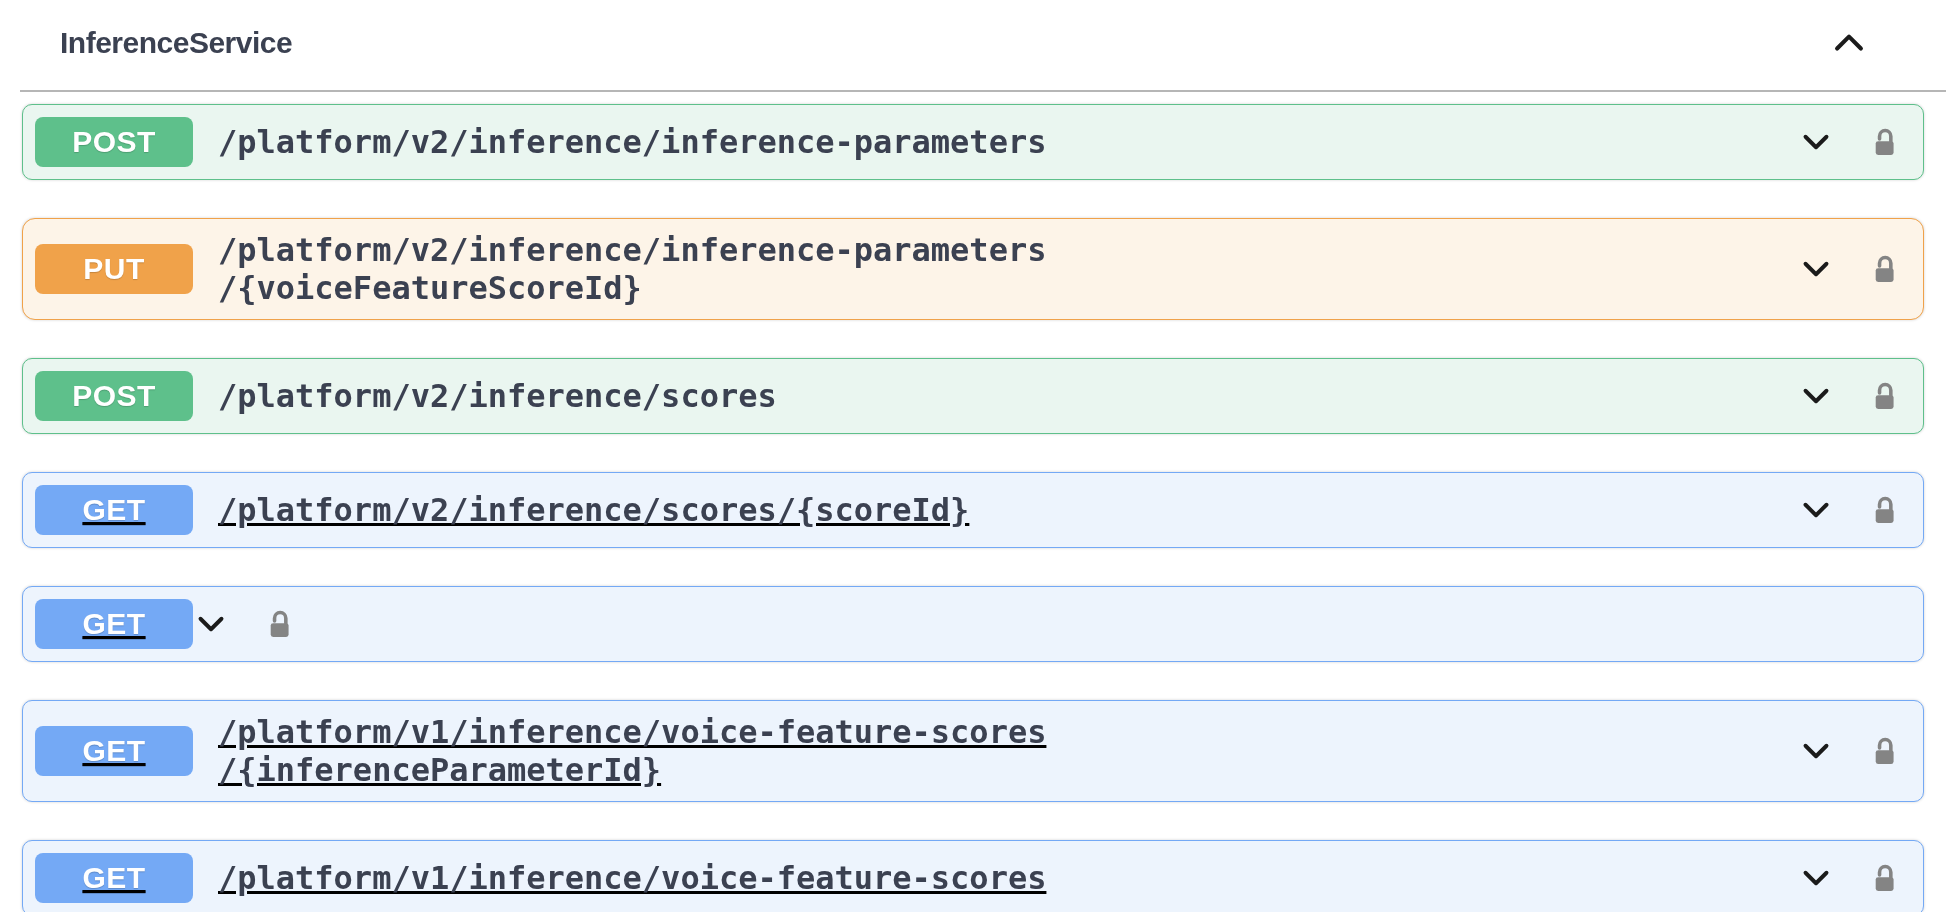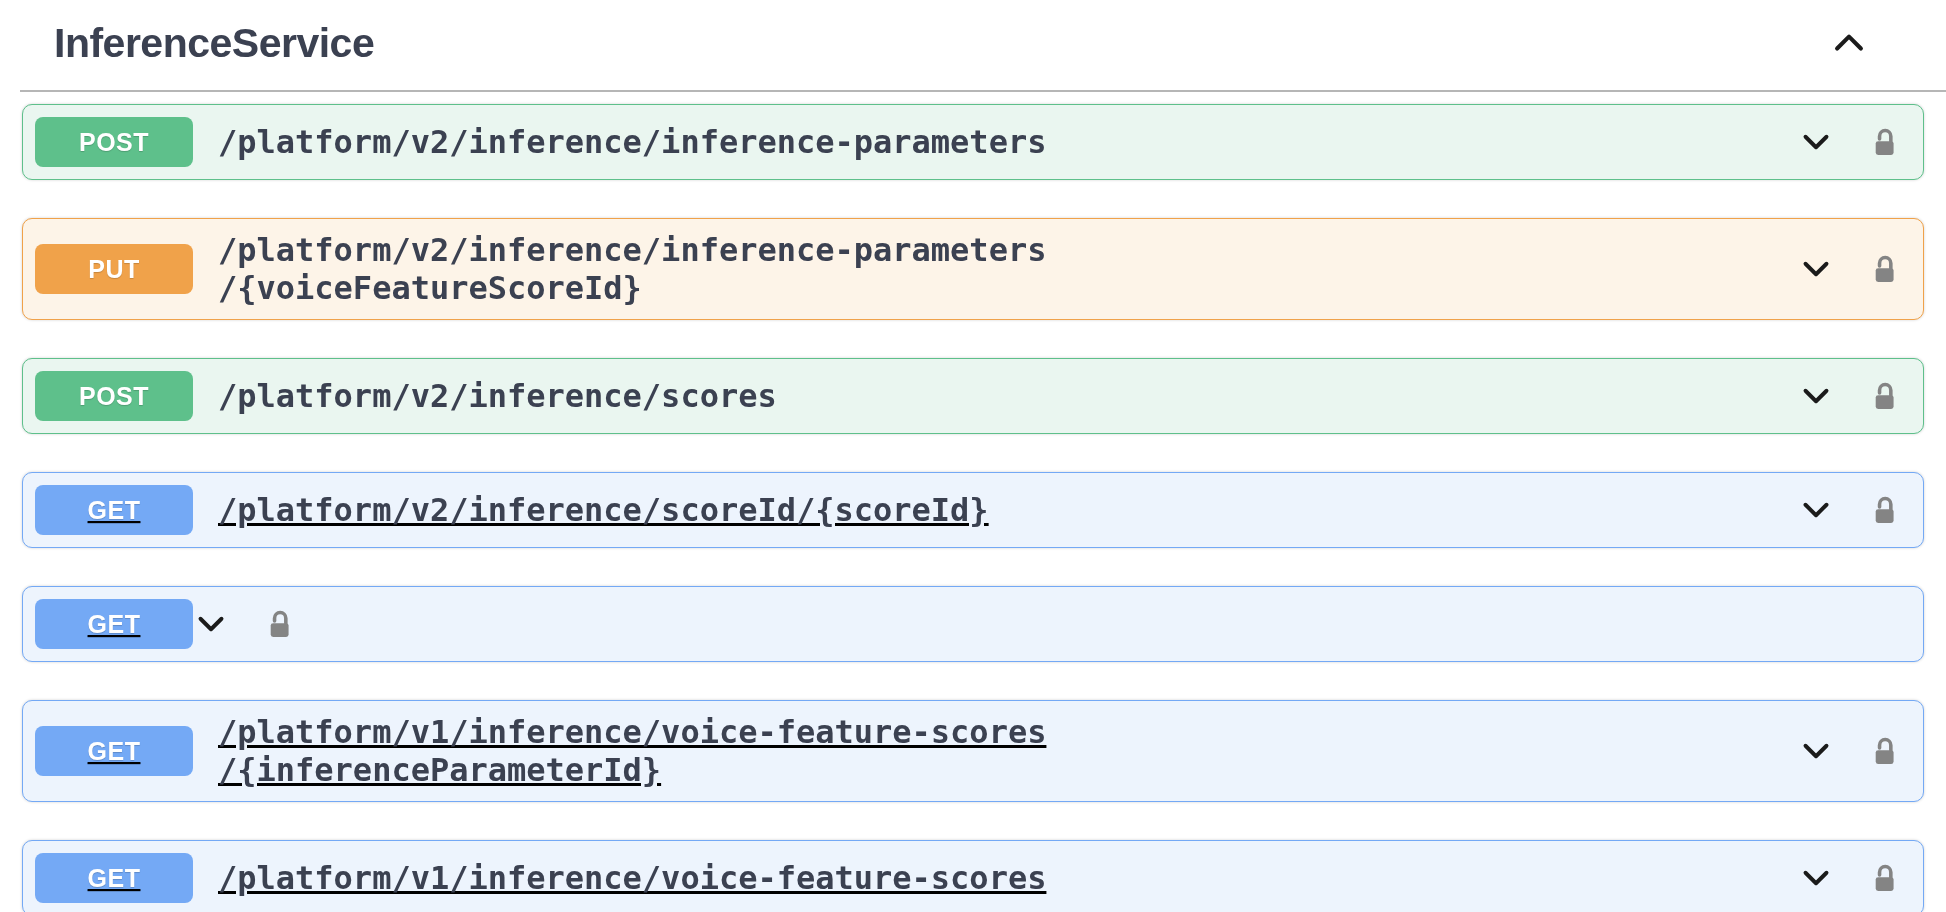--- a/index.html
+++ b/index.html
@@ -15,22 +15,22 @@
 
   
   .sec-header {
     display: flex;
     align-items: center;
     justify-content: space-between;
     padding: 10px 78px 0 44px;
     height: 66px;
   }
   .sec-title {
-    margin: 10px;
-    font-size: 41px;
+    margin: 16px;
+    font-size: 30px;
     font-weight: 700;
     color: var(--text);
     letter-spacing: -0.5px;
   }
   .collapse-btn {
     background: none;
     border: none;
     padding: 0;
     cursor: pointer;
     line-height: 0;
@@ -51,32 +51,32 @@
     box-sizing: border-box;
     min-height: 75px;
     margin-bottom: 38px;
     padding: 12px;
     border-radius: 10px;
     border: 1.5px solid;
     box-shadow: 0 0 3px rgba(0,0,0,0.18);
     cursor: pointer;
   }
   .op.post { border-color: var(--post); background: var(--post-bg); }
-  .op.put  { border-color: var(--put);  background: var(--put-bg);  }
+  .op.put  { border-color: var(--put);  background: var(--put-bg); border-radius: 13px;  }
   .op.get  { border-color: var(--get);  background: var(--get-bg); text-decoration: underline;  }
 
   .badge {
     flex: 0 0 158px;
     height: 50px;
     border-radius: 8px;
     display: flex;
     align-items: center;
     justify-content: center;
     color: #ffffff;
-    font-size: 25px;
+    font-size: 30px;
     font-weight: 700;
     letter-spacing: 0.5px;
     text-shadow: 0 1px 1px rgba(0,0,0,0.18);
   }
   .op.post .badge { background: var(--post); }
   .op.put  .badge { background: var(--put);  }
   .op.get  .badge { background: var(--get);  }
 
   .path {
     margin-left: 25px;
@@ -189,21 +189,21 @@
             <path d="M16.6 11 V7.4 A4.1 4.1 0 0 0 8.4 7.4 V9.4" fill="none" stroke="#848484" stroke-width="2.6" stroke-linecap="round"></path>
             <rect x="5.6" y="11" width="13" height="10" rx="1.8" fill="#848484"></rect>
           </svg>
         </span>
       </button>
     </div>
   </div>
       <div class="op get">
     <span class="badge">GET</span>
     <div class="path">
-          <div>/platform/v2/inference/scoreId/{scoreId}</div>
+          <div>/platform/v2/inference/scores/{scoreId}</div>
         </div>
     <div class="row-right">
       <button class="icon-btn">
         <span>
           <svg width="36" height="36" viewBox="0 0 24 24">
             <path d="M5 8.5 L12 15.5 L19 8.5" fill="none" stroke="#1b1b1b" stroke-width="2.6" stroke-linecap="round" stroke-linejoin="round"></path>
           </svg>
         </span>
       </button>
       <button class="icon-btn">

